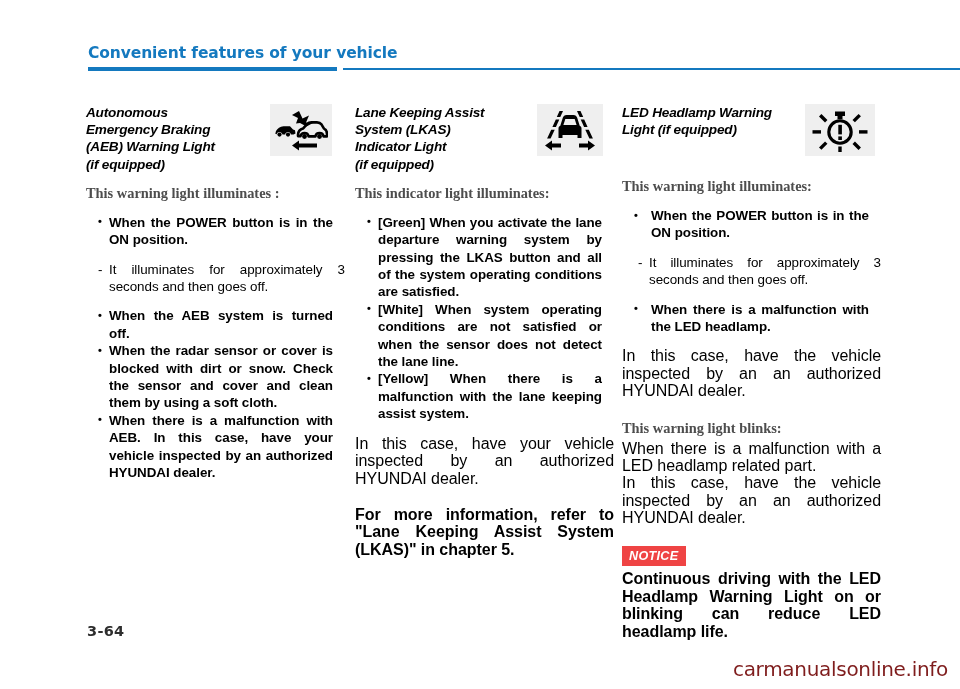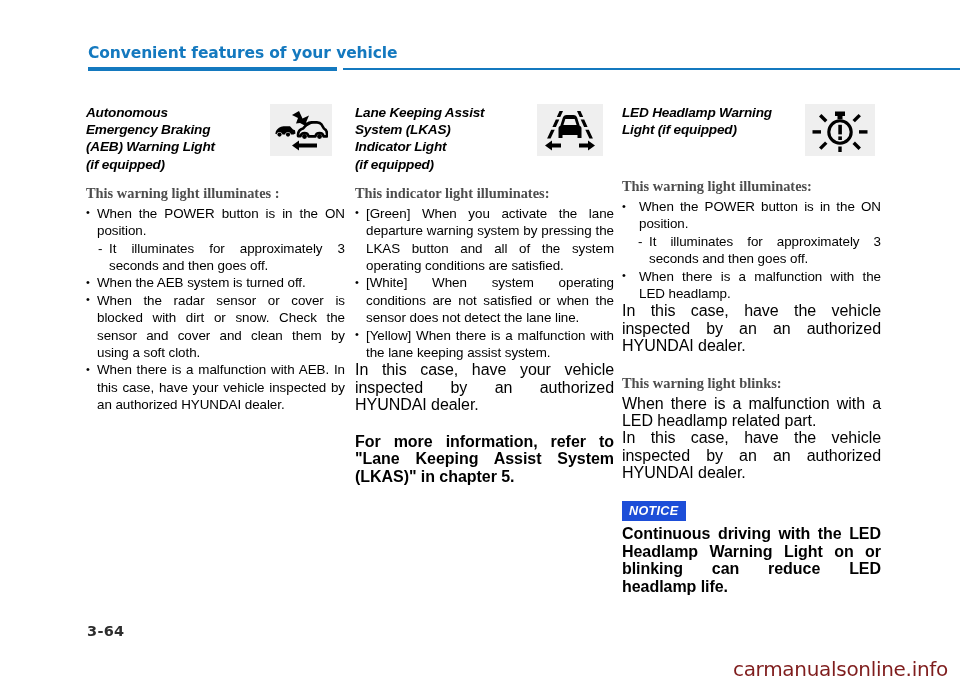--- a/index.html
+++ b/index.html
@@ -120,22 +120,23 @@
     margin: 0;
     letter-spacing: -0.05px;
   }
   .para.bold { font-weight: bold; }
   .gap-s { height: 4px; }
   .gap-m { height: 11px; }
   .gap-l { height: 19px; }
 
   ul.bullets {
     list-style: none;
-    margin: 0;
+    margin: 12px;
     padding: 0;
+    font-weight: bold;
   }
   ul.bullets > li {
     position: relative;
     padding-left: 11px;
     font-family: "Liberation Sans", sans-serif;
     font-size: 13.4px;
     line-height: 17.4px;
     text-align: justify;
     letter-spacing: -0.05px;
     margin-bottom: 0px;
@@ -163,21 +164,21 @@
     content: "-";
     position: absolute;
     left: 0;
     top: 0;
   }
   .dash-item.deeper { margin-left: 16px; }
 
   
   .notice-badge {
     display: inline-block;
-    background: #1d4ed8;
+    background: #ef4444;
     color: #ffffff;
     font-family: "Liberation Sans", sans-serif;
     font-weight: bold;
     font-style: italic;
     font-size: 12.6px;
     line-height: 12.6px;
     letter-spacing: 0.3px;
     padding: 4px 8px 4px 7px;
   }
 

